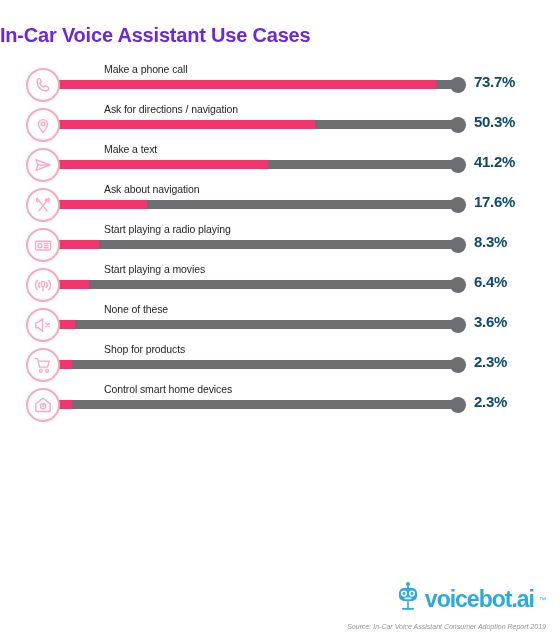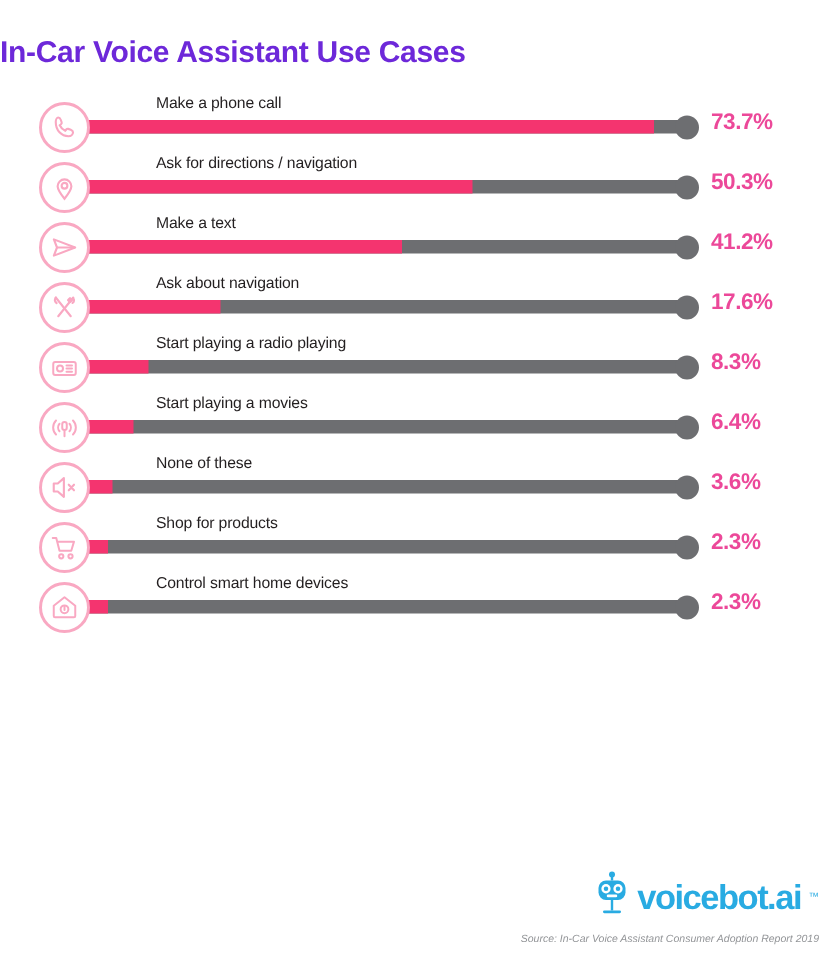--- a/index.html
+++ b/index.html
@@ -101,21 +101,21 @@
     border-radius: 50%;
     background: #6d6e71;
     z-index: 2;
   }
 
   .value {
     position: absolute;
     top: 10px;
     font-size: 15px;
     font-weight: bold;
-    color: #ec4899;
+    color: #0c4a6e;
     font-family: "Liberation Sans", sans-serif;
     letter-spacing: -0.3px;
   }
 
   .footer {
     position: absolute;
     right: 14px;
     bottom: 10px;
     text-align: center;
   }

